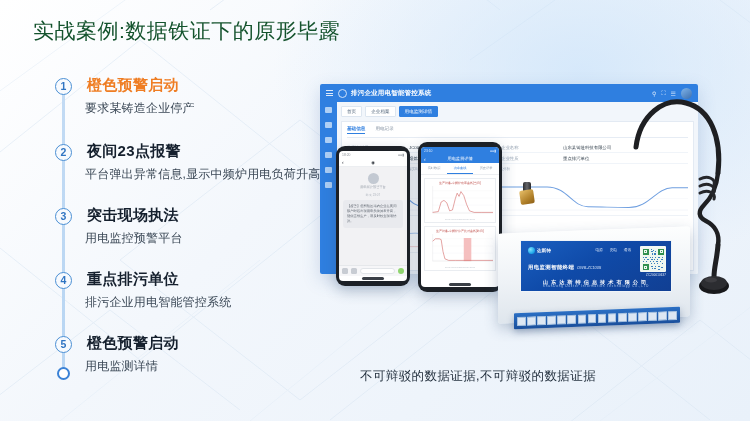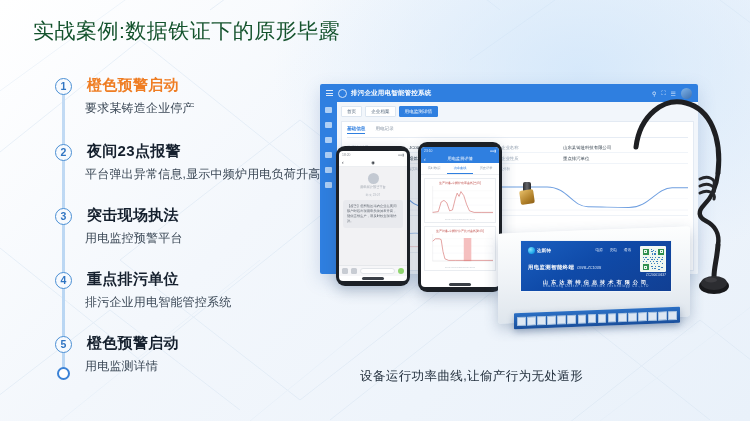--- a/index.html
+++ b/index.html
@@ -589,13 +589,13 @@
         <path d="M82,106 C90,102 98,106 96,112"></path>
       </g>
       <path d="M100,158 C99,172 96,180 96,190" fill="none" stroke="#1e1f22" stroke-width="5" stroke-linecap="round"></path>
       <ellipse cx="96" cy="199" rx="15" ry="8" fill="#18191c"></ellipse>
       <ellipse cx="96" cy="196" rx="13" ry="7" fill="#2c2d31"></ellipse>
       <ellipse cx="93" cy="193" rx="6" ry="2.6" fill="#444549" opacity=".7"></ellipse>
     </svg>
   </div>
 </div>
 
-<div id="caption">设备运行功率曲线,让偷产行为无处遁形</div>
+<div id="caption">不可辩驳的数据证据,不可辩驳的数据证据</div>
 
 </body></html>

